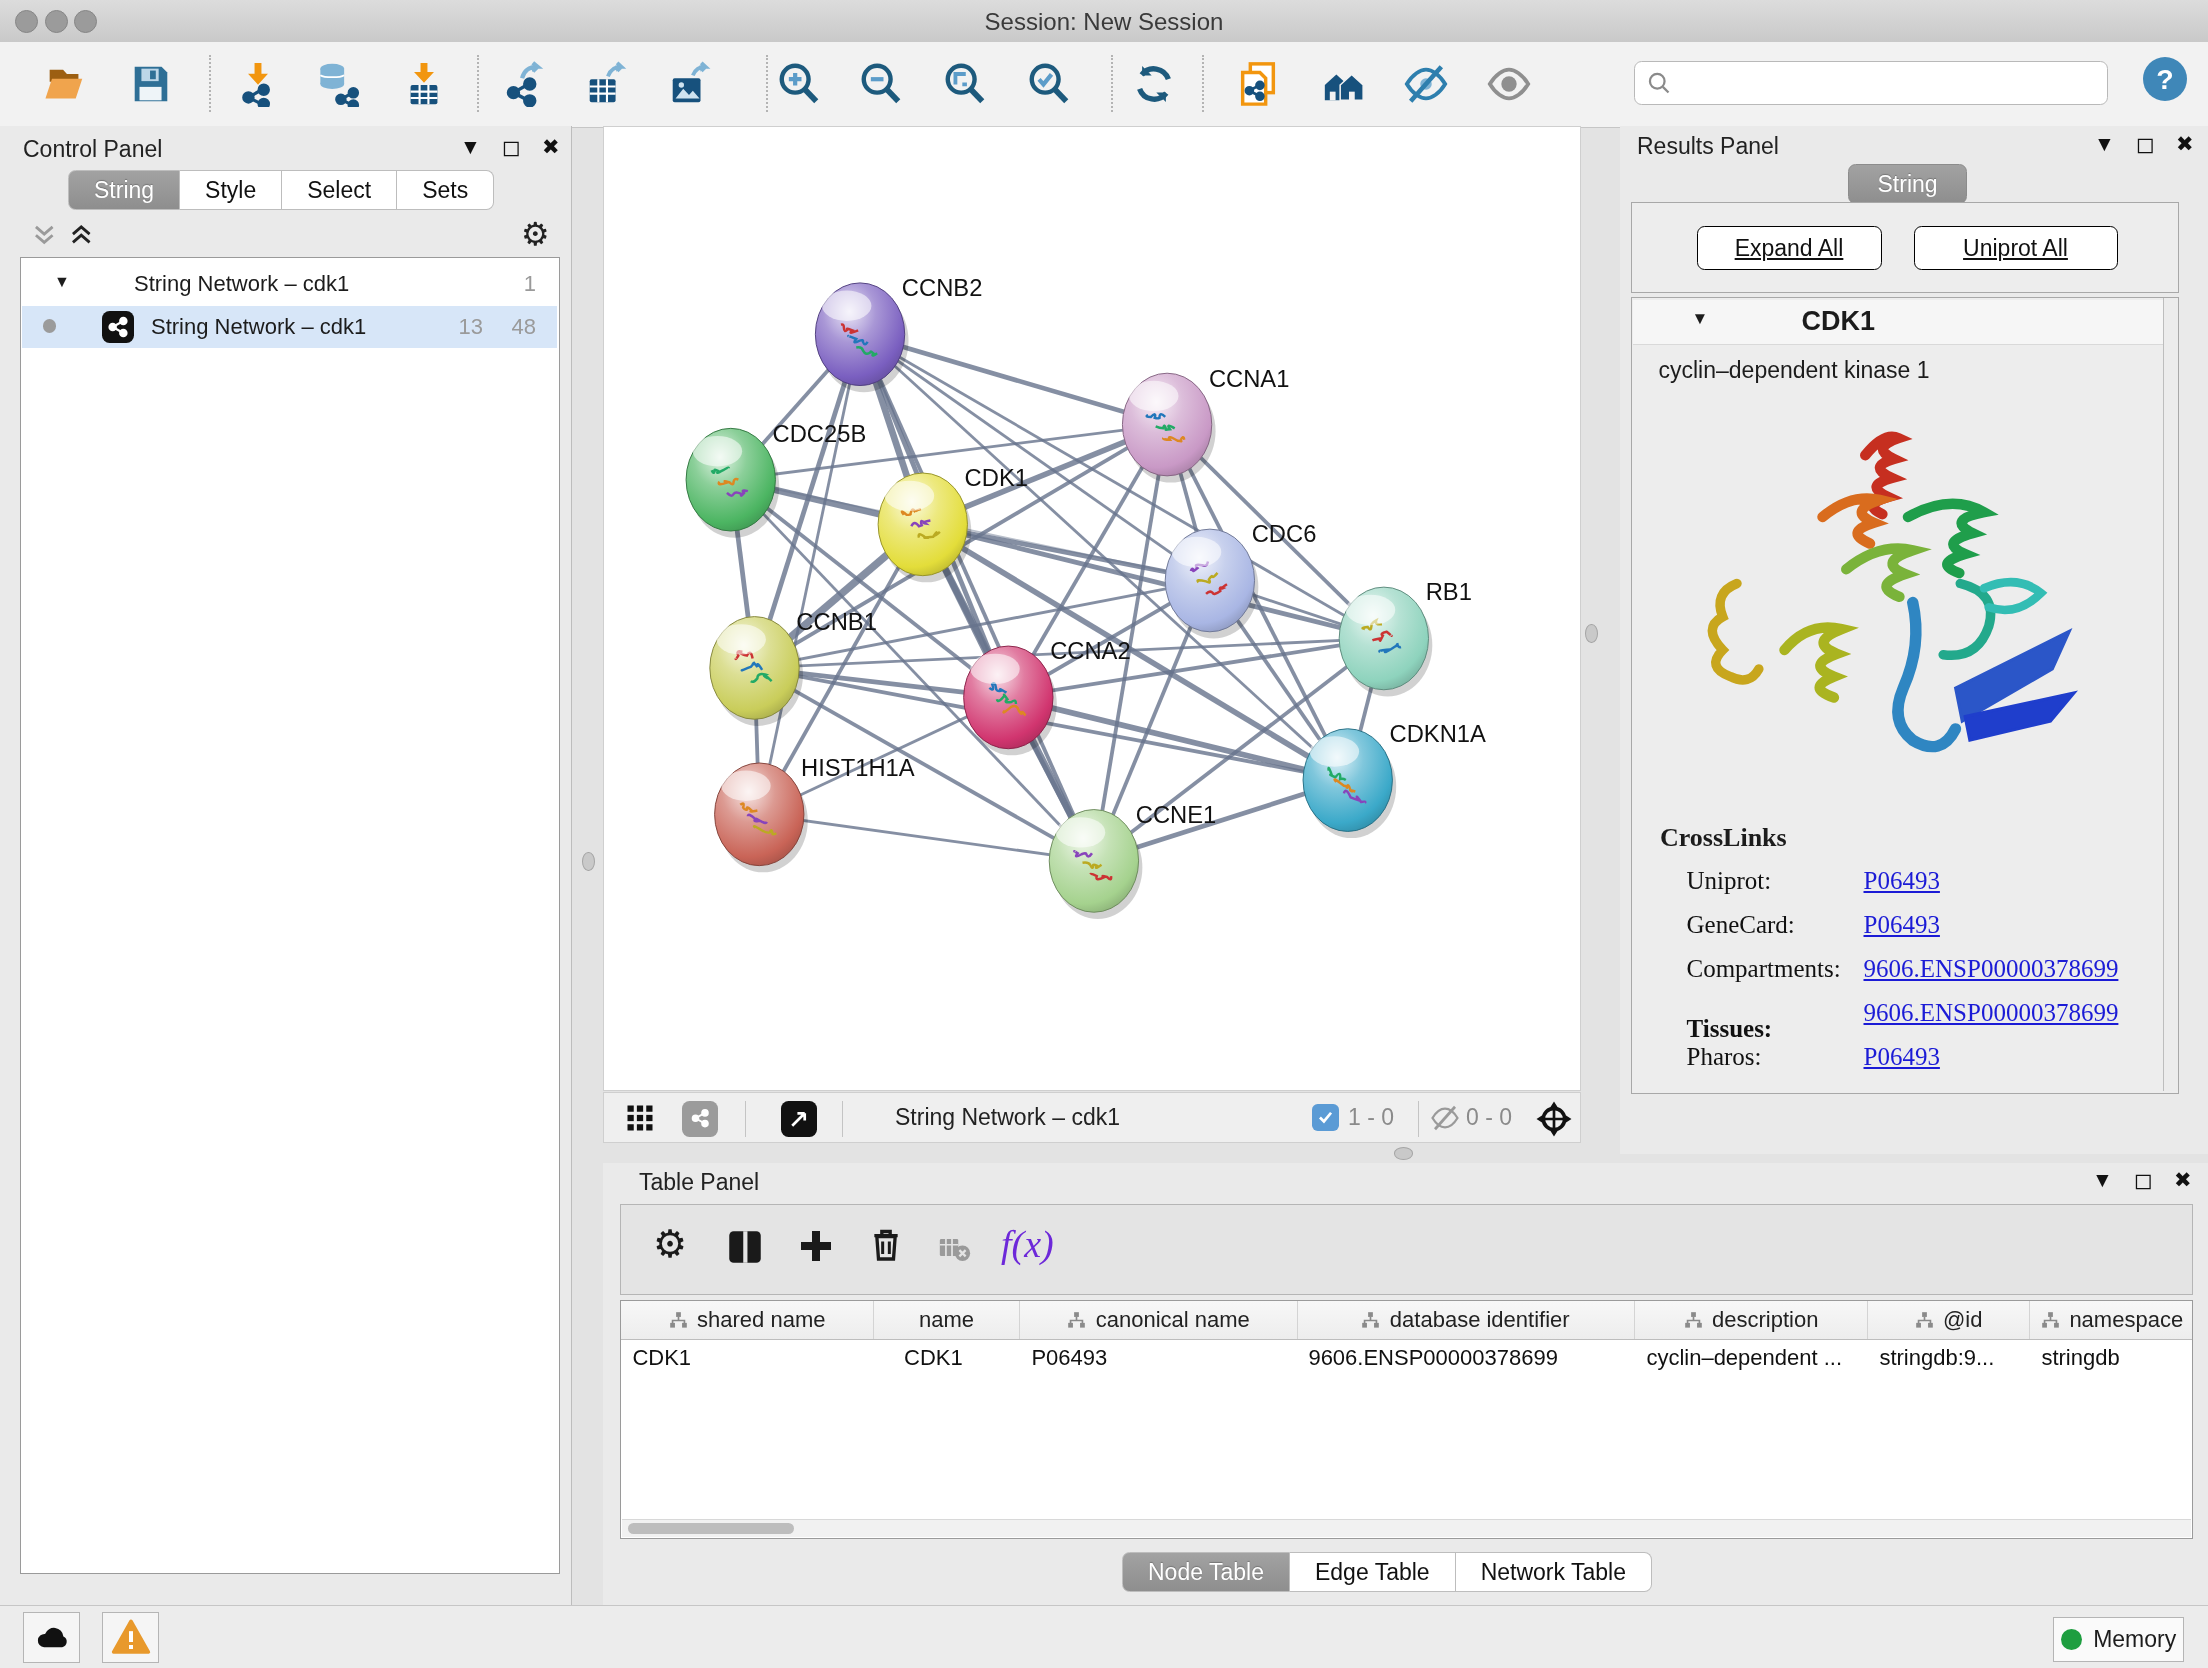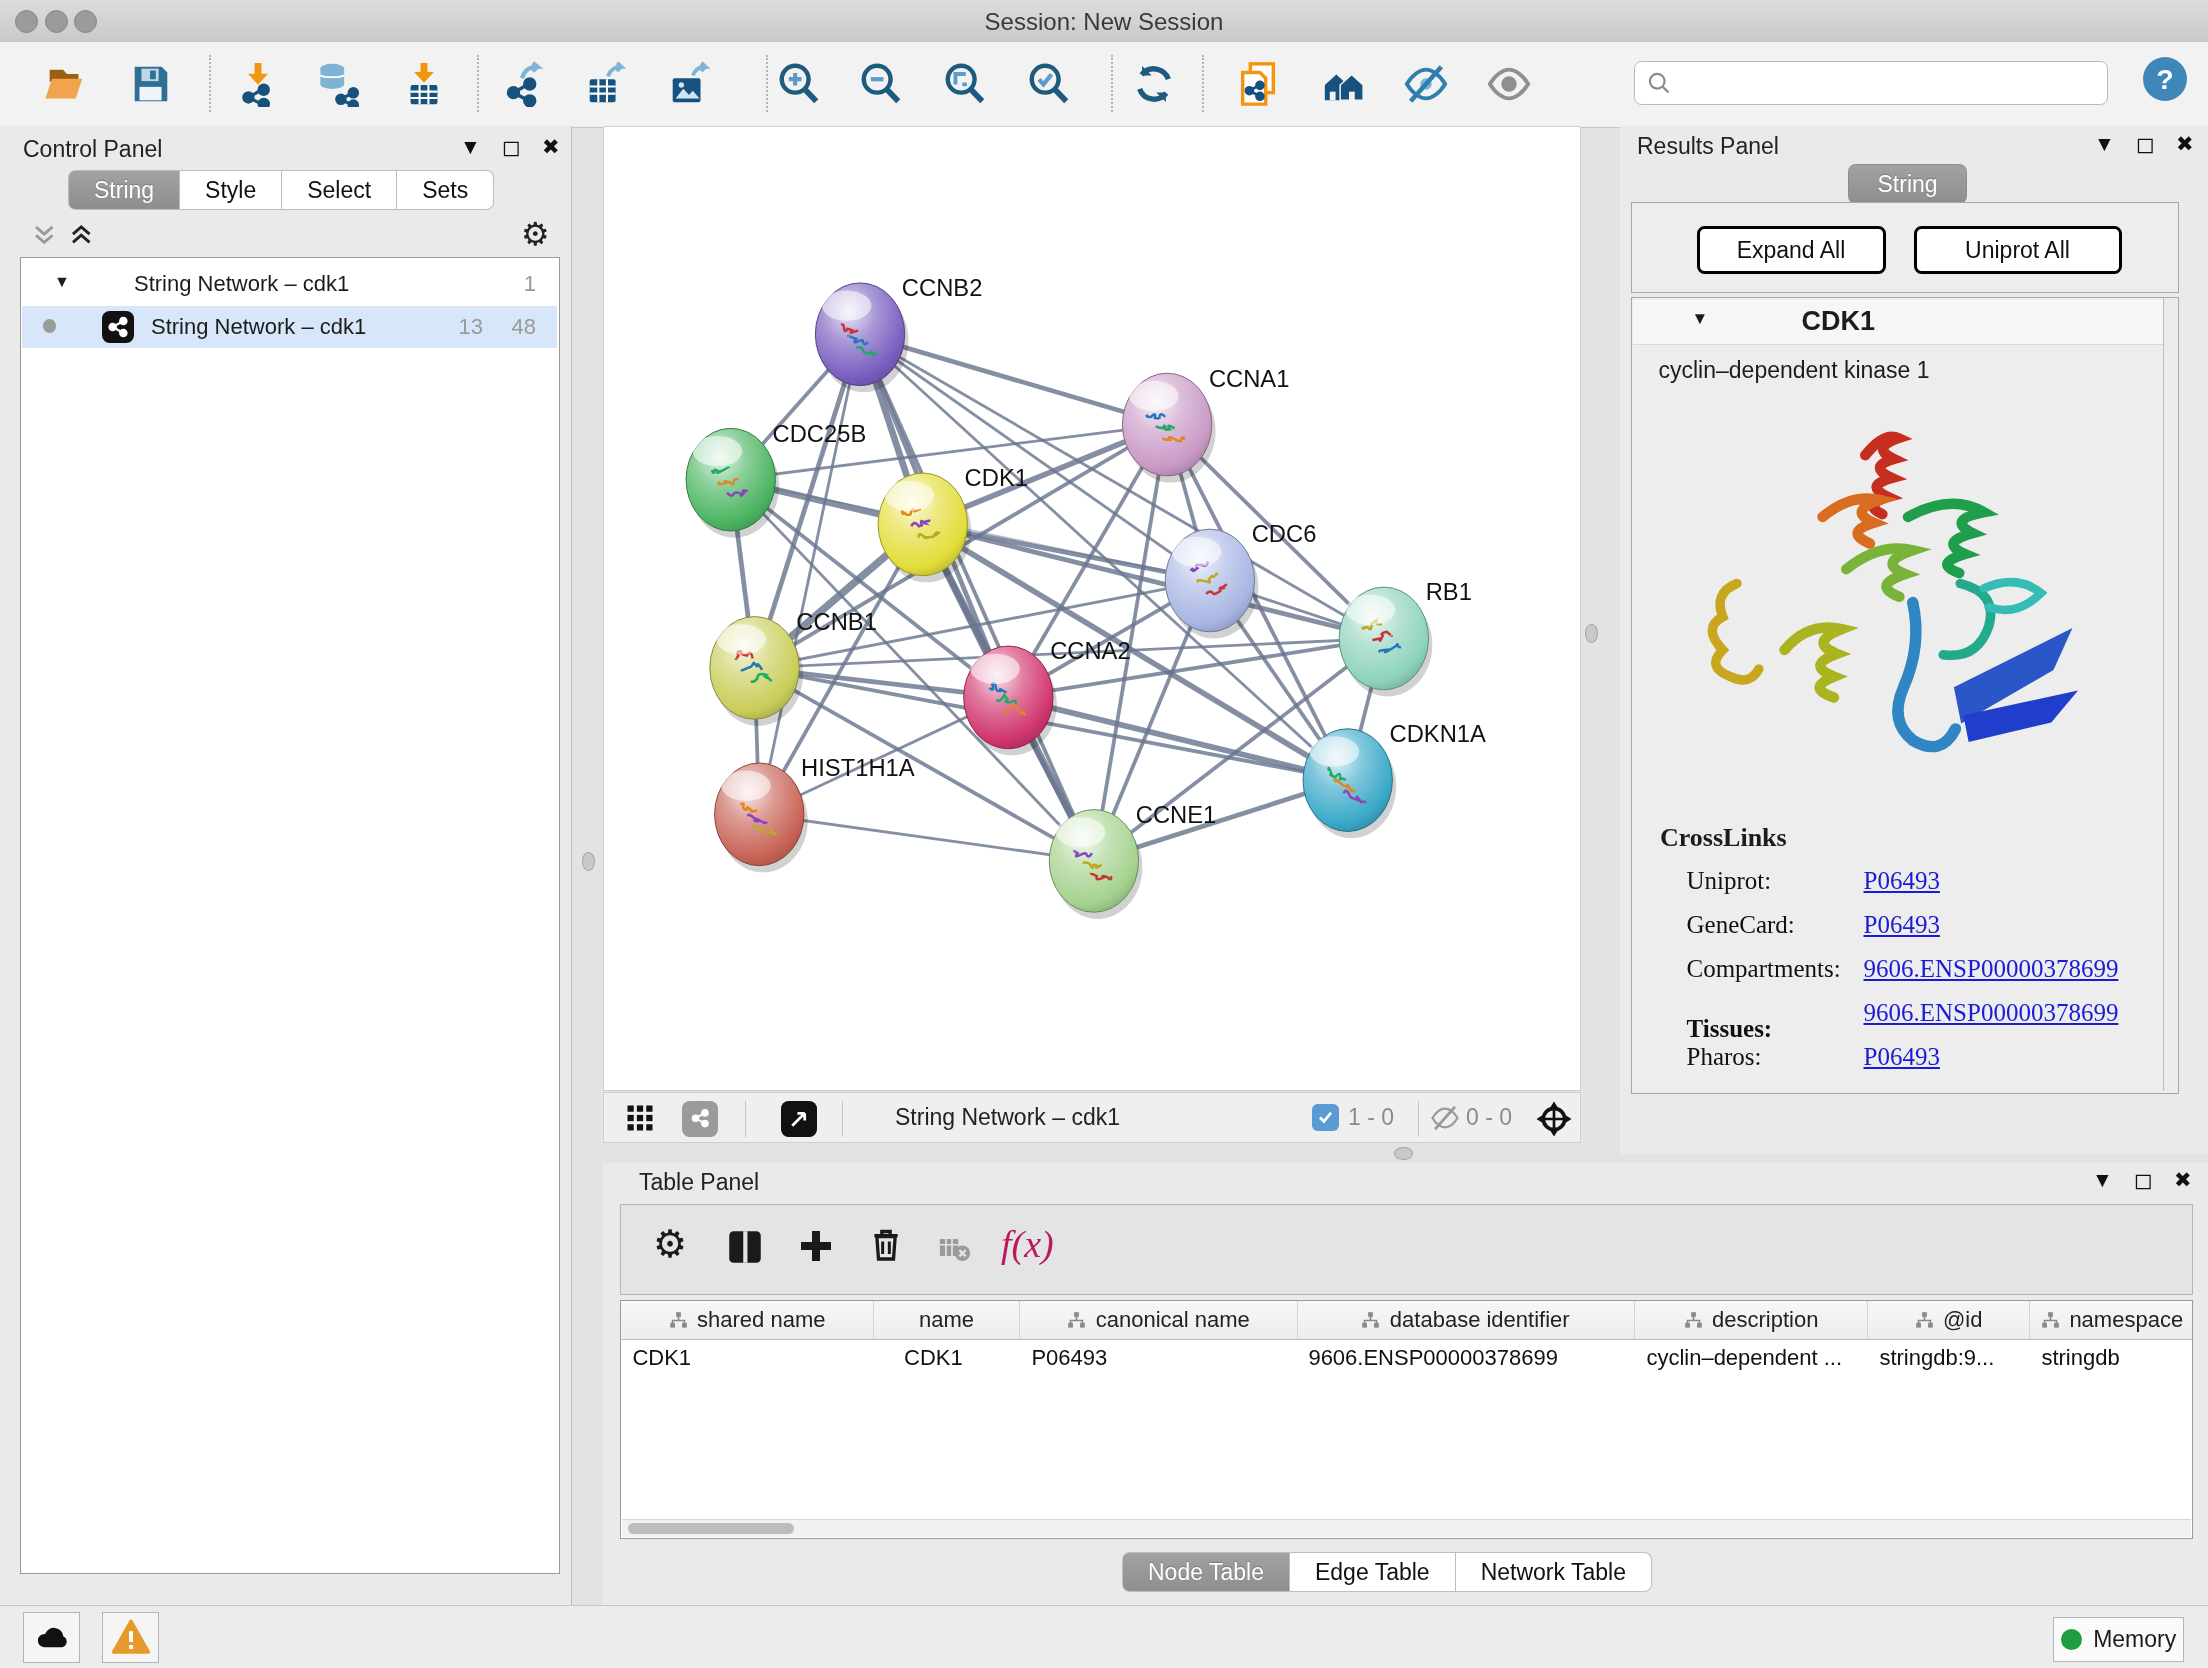--- a/index.html
+++ b/index.html
@@ -42,22 +42,22 @@
   .nettb .lbl{font-size:23px;color:#222;}
   .cntlbl{font-size:23px;color:#8a8a8a;}
   .vsep{position:absolute;top:7.6px;width:0;height:36px;border-left:1px solid #c4c4c4;}
   .handle{width:10.5px;height:17px;border-radius:50%;background:#c9c9c9;border:1px solid #a5a5a5;}
   .handle.h{width:17px;height:10.5px;}
   
   .results{left:1620px;top:126px;width:589px;height:1028px;background:#eaeaea;}
   .stringtab{height:38px;line-height:38px;padding:0 28.5px;background:linear-gradient(#a2a2a2,#8e8e8e);
     color:#fff;font-size:23px;border:1px solid #8c8c8c;border-radius:7.6px;text-shadow:0 -1px 1px rgba(0,0,0,.25);}
   .rbox{background:#ededed;border:1px solid #a8a8a8;}
-  .btn{background:#fff;border:3px solid #000000;border-radius:7.6px;font-size:23px;color:#111;
-    display:flex;align-items:center;justify-content:center;}
+  .btn{background:#fff;border:1px solid #000000;border-radius:7.6px;font-size:23px;color:#111;
+    display:flex;align-items:center;justify-content:center;text-decoration:underline;}
   .centry{font-size:23px;}
   .serif{font-family:"Liberation Serif","DejaVu Serif",serif;}
   .link{color:#1b1bd6;text-decoration:underline;font-size:25px;}
   .cl-label{font-size:25px;color:#111;}
   
   .tablepanel{left:603px;top:1163px;width:1605px;height:442px;background:#eaeaea;}
   .ttools{left:17px;top:41px;width:1573px;height:91px;background:#e4e4e4;border:1px solid #b5b5b5;box-sizing:border-box;}
   .tbl{left:17px;top:137px;width:1573px;height:239px;background:#fff;border:1px solid #9a9a9a;box-sizing:border-box;overflow:hidden;}
   .thead{position:absolute;left:0;top:0;height:38px;width:100%;background:linear-gradient(#f7f7f7,#ededed);border-bottom:1px solid #bdbdbd;}
   .th{position:absolute;top:0;height:38px;display:flex;align-items:center;justify-content:center;gap:9.5px;
@@ -668,21 +668,21 @@
           </svg>
         </div>
       <div class="abs icn" style="left:316px;top:27px">
         <svg width="34" height="34" viewBox="0 0 24 24">
             <rect x="2" y="5" width="13" height="12" rx="1" fill="#9a9a9a"></rect>
             <path d="M2 9h13M6.3 5v12M10.6 5v12" stroke="#e4e4e4" stroke-width="1.2"></path>
             <circle cx="18" cy="15" r="5.4" fill="#9a9a9a"></circle>
             <path d="M15.8 12.8l4.4 4.4M20.2 12.8l-4.4 4.4" stroke="#e4e4e4" stroke-width="1.6"></path>
           </svg>
         </div>
-      <div class="abs serif" style="left:380px;top:17px;font-size:38px;font-style:italic;color:#be185d">f(x)</div>
+      <div class="abs serif" style="left:380px;top:17px;font-size:38px;font-style:italic;color:#6d28d9">f(x)</div>
     </div>
     <div class="abs tbl">
       <div class="thead" id="tbl-head">
           <div class="th" style="left: 0px; width: 253px;">
             <svg width="19" height="19" viewBox="0 0 16 16">
               <rect x="6" y="1" width="4" height="4" fill="#8a8a8a"></rect>
               <rect x="1" y="10" width="4" height="4" fill="#8a8a8a"></rect>
               <rect x="11" y="10" width="4" height="4" fill="#8a8a8a"></rect>
               <path d="M8 5v3M3 10V8h10v2" stroke="#8a8a8a" fill="none" stroke-width="1.4"></path>
             </svg>

